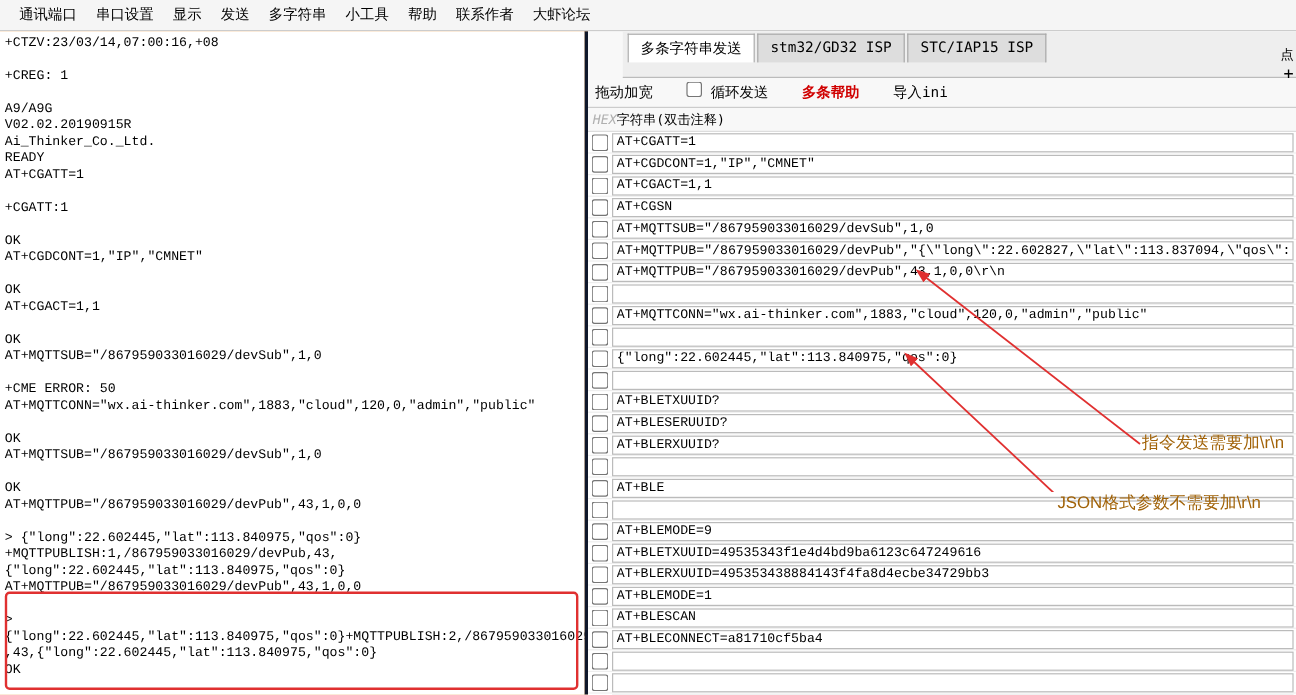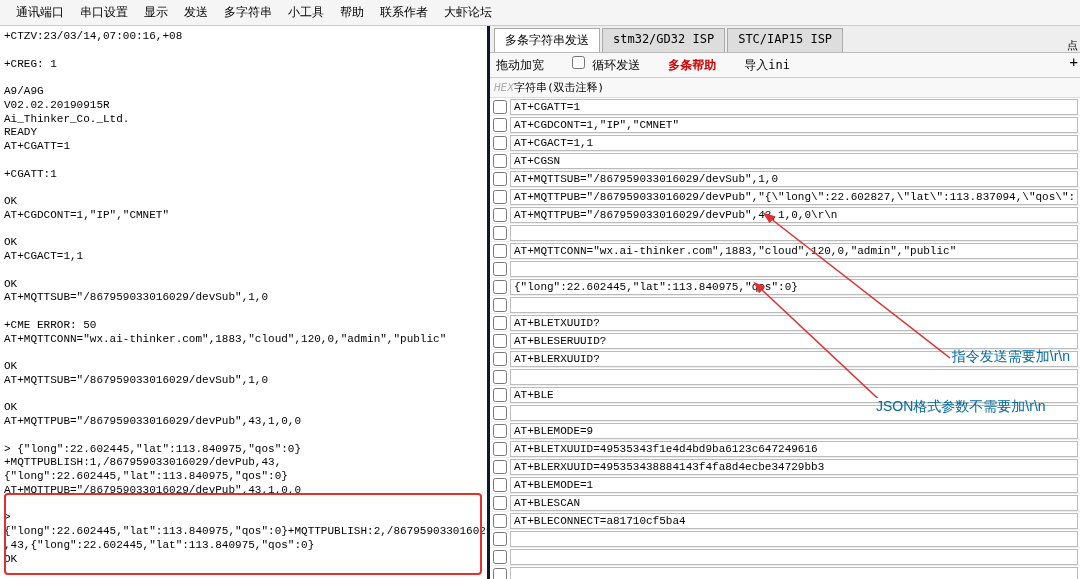--- a/index.html
+++ b/index.html
@@ -62,21 +62,22 @@
       flex: 1;
       display: flex;
       flex-direction: column;
       background: #f8f8f8;
     }
     .tabs {
       display: flex;
       background: #eee;
       border-bottom: 1px solid #bbb;
       font-size: 12px;
-      padding: 2px 4px 0;
+      padding: 2px 4px 12px;
+      margin-left: 29px;
     }
     .tab {
       padding: 3px 10px;
       background: #ddd;
       border: 1px solid #aaa;
       border-bottom: none;
       margin-right: 2px;
       cursor: pointer;
     }
     .tab.active {
@@ -129,24 +130,25 @@
       border: 1px solid #bbb;
       font-family: "Courier New", monospace;
       font-size: 11px;
       padding: 0 3px;
       height: 16px;
       background: #fff;
       margin-right: 2px;
     }
     .annotation {
       position: absolute;
-      color: #0369a1;
+      color: #a16207;
       font-size: 14px;
       font-family: "SimSun", sans-serif;
       pointer-events: none;
+      text-align: center;
     }
     .arrow-svg {
       position: absolute;
       pointer-events: none;
     }
     .dot-label {
       position: absolute;
       right: 2px;
       top: 38px;
       font-size: 11px;

